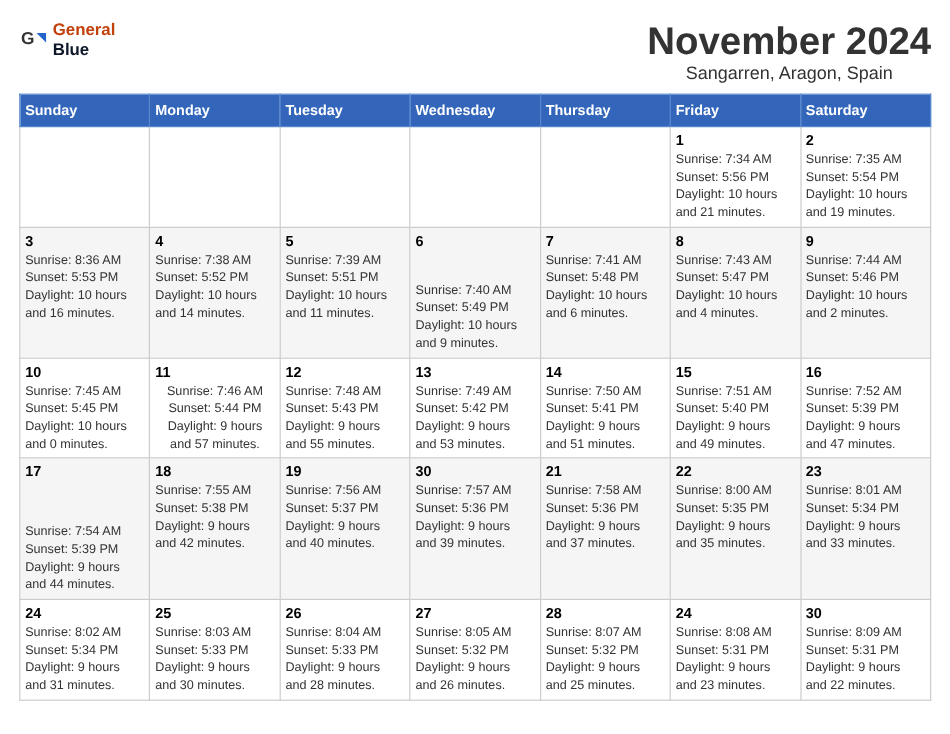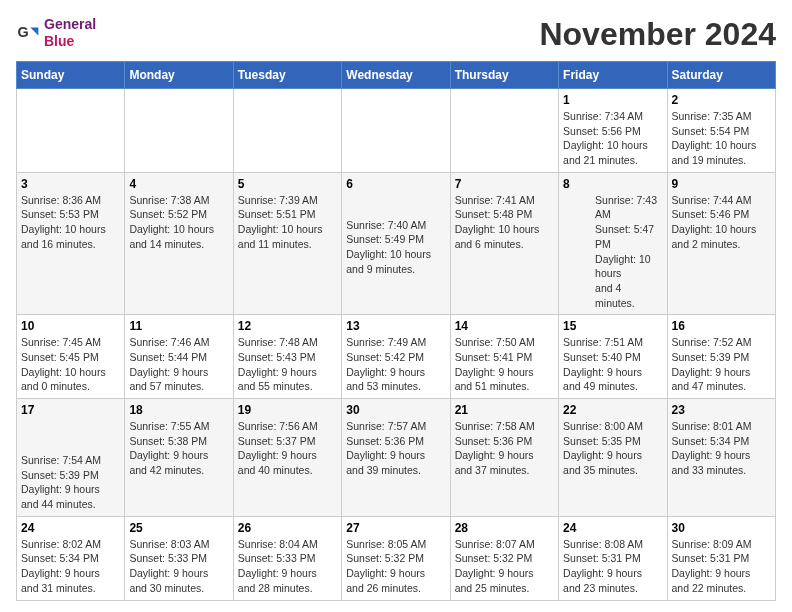--- a/index.html
+++ b/index.html
@@ -22,22 +22,22 @@
       gap: 4px;
     }
     .logo-text {
       display: flex;
       flex-direction: column;
       font-size: 14px;
       font-weight: bold;
       color: #333;
       line-height: 1.2;
     }
-    .logo-text span.general { color: #701a75; }
-    .logo-text span.blue { color: #be185d; }
+    .logo-text span.general { color: #c2410c; }
+    .logo-text span.blue { color: #0f172a; }
     .logo-icon {
       width: 24px;
       height: 24px;
     }
     .title-area {
       text-align: center;
     }
     .month-title {
       font-size: 32px;
       font-weight: bold;
@@ -95,20 +95,21 @@
       <text x="2" y="20" font-size="18" fill="#333" font-weight="bold">G</text>
       <polygon points="18,8 28,8 28,18" fill="#2266cc"></polygon>
     </svg>
     <div class="logo-text">
       <span class="general">General</span>
       <span class="blue">Blue</span>
     </div>
   </div>
   <div class="title-area">
     <div class="month-title">November 2024</div>
+    <div class="location">Sangarren, Aragon, Spain</div>
   </div>
 </div>
 
 <table class="calendar">
   <thead>
     <tr>
     <th>Sunday</th>
         <th>Monday</th>
         <th>Tuesday</th>
         <th>Wednesday</th>
@@ -170,21 +171,21 @@
         </td>
         <td>
           <div class="day-number">7</div>
           <div class="day-info" style="white-space: pre-line;">Sunrise: 7:41 AM
 Sunset: 5:48 PM
 Daylight: 10 hours
 and 6 minutes.</div>
         </td>
         <td>
           <div class="day-number">8</div>
-          <div class="day-info" style="white-space: pre-line; margin-left: 32px;">Sunrise: 7:43 AM
+          <div class="day-info" style="white-space: pre-line;">Sunrise: 7:43 AM
 Sunset: 5:47 PM
 Daylight: 10 hours
 and 4 minutes.</div>
         </td>
         <td>
           <div class="day-number">9</div>
           <div class="day-info" style="white-space: pre-line;">Sunrise: 7:44 AM
 Sunset: 5:46 PM
 Daylight: 10 hours
 and 2 minutes.</div>
@@ -193,21 +194,21 @@
       <tr>
         <td>
           <div class="day-number">10</div>
           <div class="day-info" style="white-space: pre-line;">Sunrise: 7:45 AM
 Sunset: 5:45 PM
 Daylight: 10 hours
 and 0 minutes.</div>
         </td>
         <td>
           <div class="day-number">11</div>
-          <div class="day-info" style="white-space: pre-line;">Sunrise: 7:46 AM
+          <div class="day-info" style="white-space: pre-line; text-align: center;">Sunrise: 7:46 AM
 Sunset: 5:44 PM
 Daylight: 9 hours
 and 57 minutes.</div>
         </td>
         <td>
           <div class="day-number">12</div>
           <div class="day-info" style="white-space: pre-line;">Sunrise: 7:48 AM
 Sunset: 5:43 PM
 Daylight: 9 hours
 and 55 minutes.</div>

